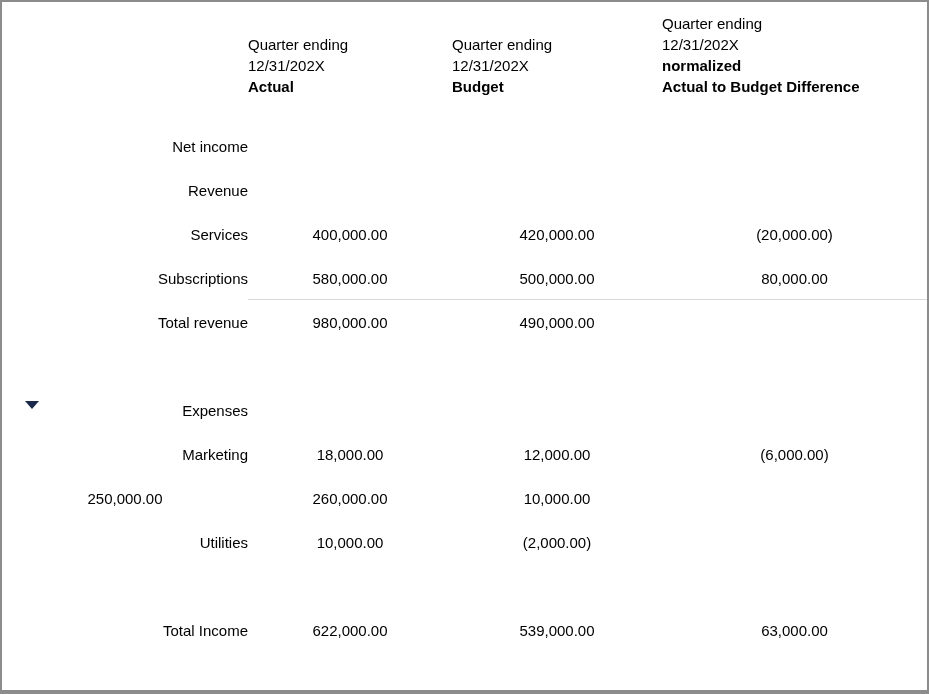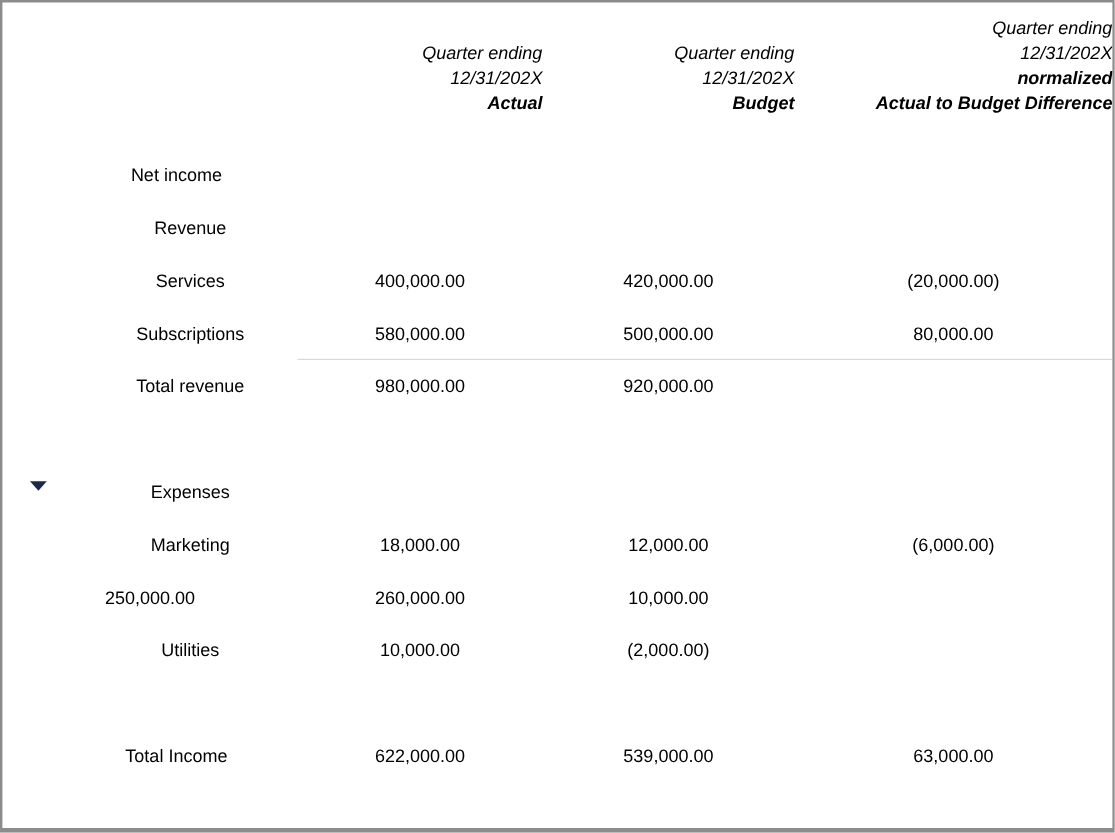--- a/index.html
+++ b/index.html
@@ -8,29 +8,29 @@
     border:2px solid #8c8c8c;border-bottom-width:4px;
     background:#ffffff;overflow:hidden;
     font-family:"Liberation Sans",sans-serif;
     font-size:15px;color:#000000;
     -webkit-font-smoothing:antialiased;
   }
   .grid{display:grid;grid-template-columns:246px 204px 210px 1fr;}
   
   .header-row{height:122px;align-items:end;}
   .hcell{
-    text-align:right;align-self:end;padding-bottom:27px;
-    line-height:21px;white-space:normal;font-style:italic;
+    text-align:left;align-self:end;padding-bottom:27px;
+    line-height:21px;white-space:normal;
   }
   .hline{font-weight:normal;}
   .hbold{font-weight:bold;}
   
   .row{height:44px;align-items:center;position:relative;}
   .cell{overflow:hidden;white-space:nowrap;}
-  .label{text-align:center;margin-left:24px;}
+  .label{text-align:right;margin-left:24px;}
   .indent-0 .label{padding-left:20px;}
   .indent-1 .label{padding-left:43px;}
   .indent-2 .label{padding-left:43px;}
   .num{text-align:center;}
   .rule-below::after{
     content:"";position:absolute;left:246px;right:0;bottom:0;
     height:1px;background:#d9d9d9;
   }
   .tri{
     position:absolute;left:23px;top:13px;width:0;height:0;cursor:pointer;
@@ -89,21 +89,21 @@
   <div class="grid row indent-2 rule-below">
     <div class="cell label">Subscriptions</div>
     <div class="cell num">580,000.00</div>
     <div class="cell num">500,000.00</div>
     <div class="cell num">80,000.00</div>
   </div>
 
   <div class="grid row indent-1">
     <div class="cell label">Total revenue</div>
     <div class="cell num">980,000.00</div>
-    <div class="cell num">920,000.00</div>
+    <div class="cell num">490,000.00</div>
   </div>
 
   <div class="grid row indent-0">
     <div class="cell label"></div>
     <div class="cell num"></div>
     <div class="cell num"></div>
     <div class="cell num"></div>
   </div>
 
   <div class="grid row indent-1">

